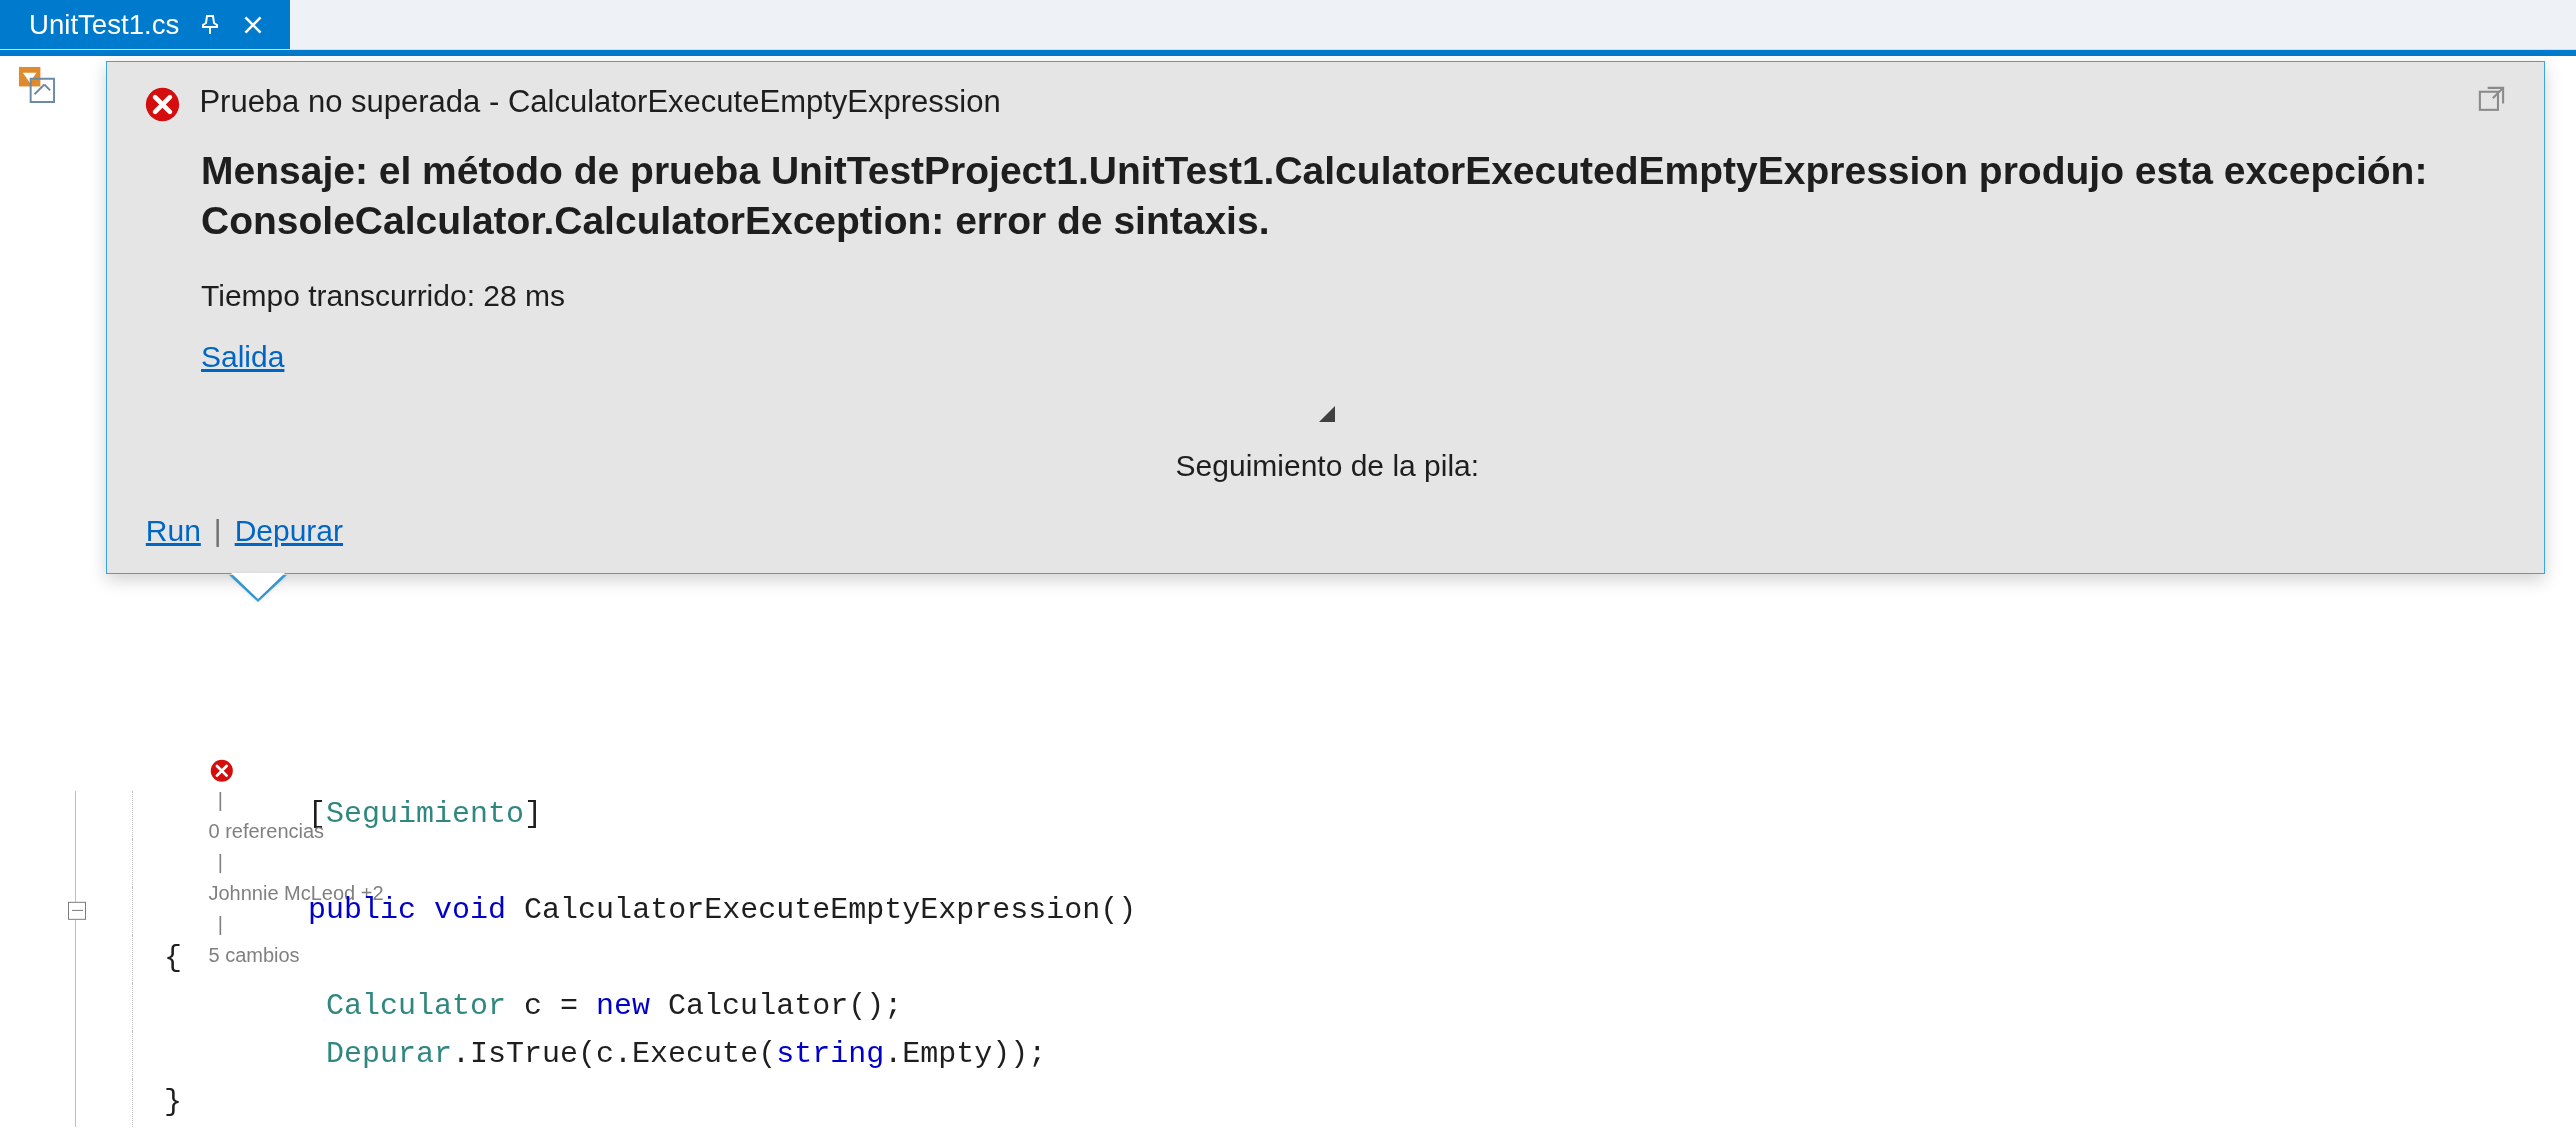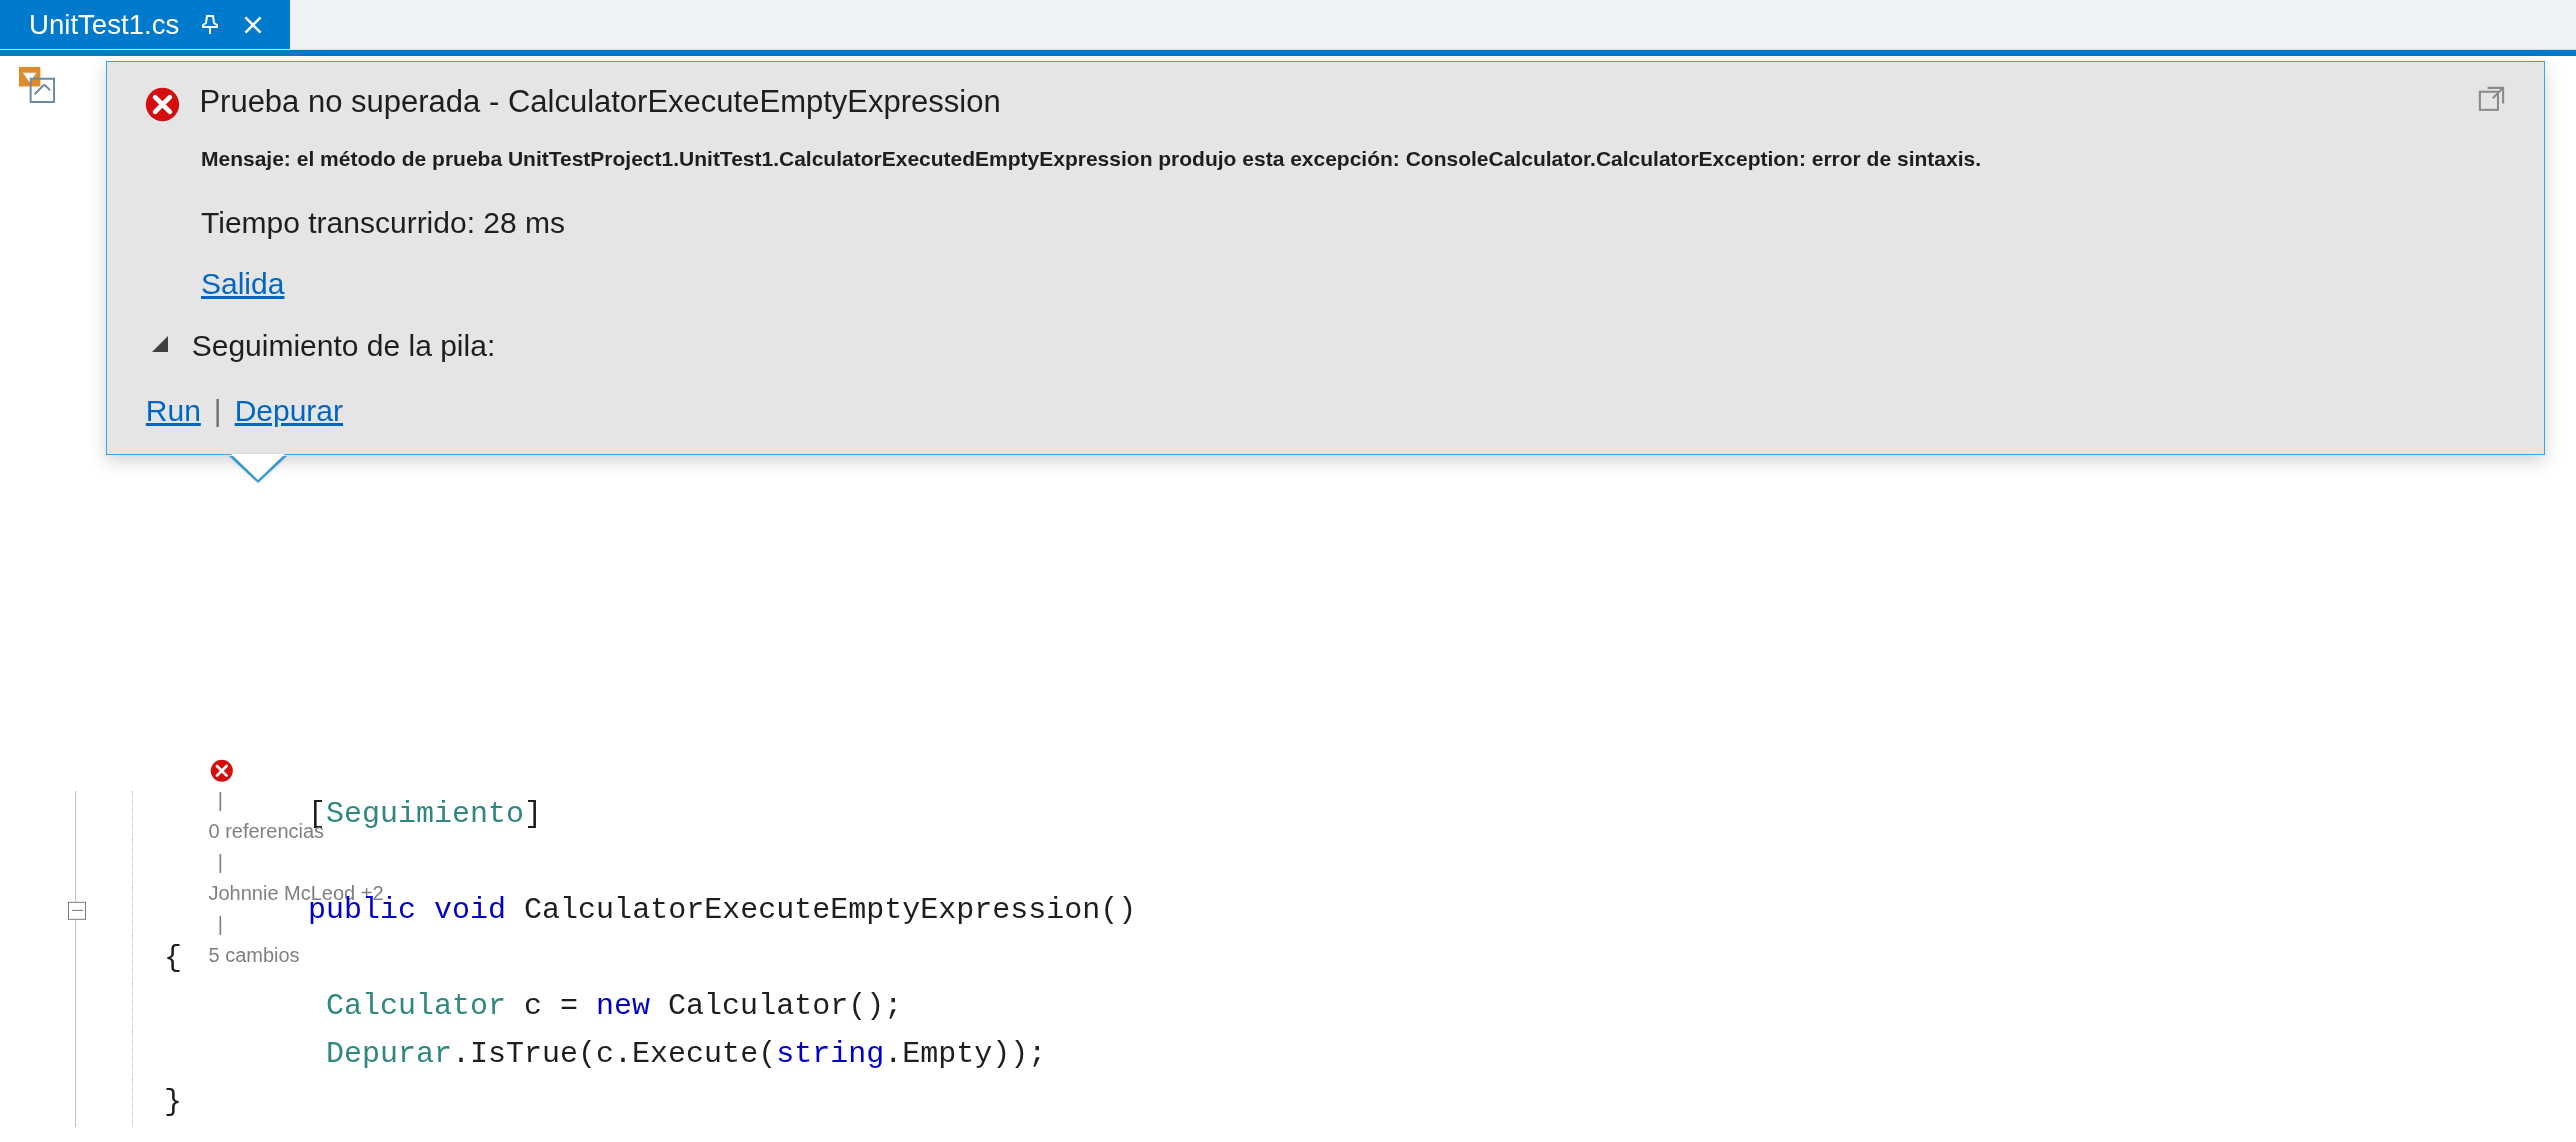--- a/index.html
+++ b/index.html
@@ -84,41 +84,42 @@
     color: #1e1e1e;
     font-weight: 400;
   }
   .popout-icon {
     margin-left: auto;
     color: #8a8a8a;
   }
   .popout-icon svg { width: 31px; height: 31px; }
 
   .popup-message {
-    font-size: 21px;
+    font-size: 39px;
     font-weight: 700;
     color: #1e1e1e;
     margin: 20px 0 0 57px;
     line-height: 1.28;
   }
   .popup-elapsed {
     font-size: 30px;
     color: #1e1e1e;
     margin: 33px 0 0 57px;
   }
   .popup-link {
     color: #0066c5;
     font-size: 30px;
   }
   .salida { margin: 27.6px 0 0 57px; display: inline-block; }
   .stack-row {
     display: flex;
     align-items: center;
     gap: 20px;
     margin: 27.6px 0 0 3.7px;
+    flex-direction: column;
   }
   .tri-icon svg { width: 24px; height: 24px; }
   .stack-label { font-size: 30px; color: #1e1e1e; }
   .action-row {
     display: flex;
     align-items: center;
     gap: 13px;
     margin: 31px 0 9.2px 1.8px;
     font-size: 30px;
   }

